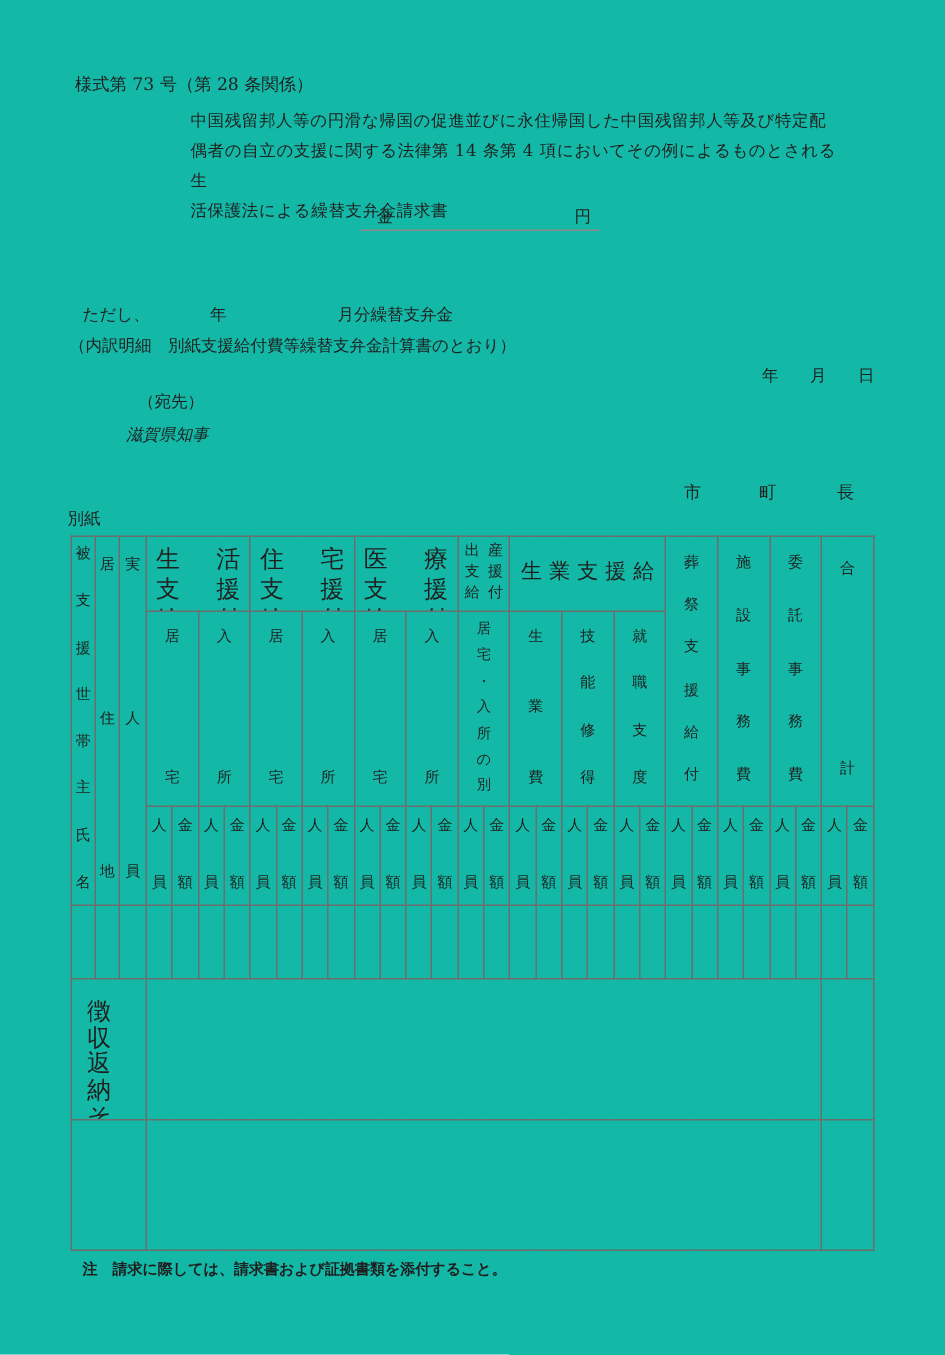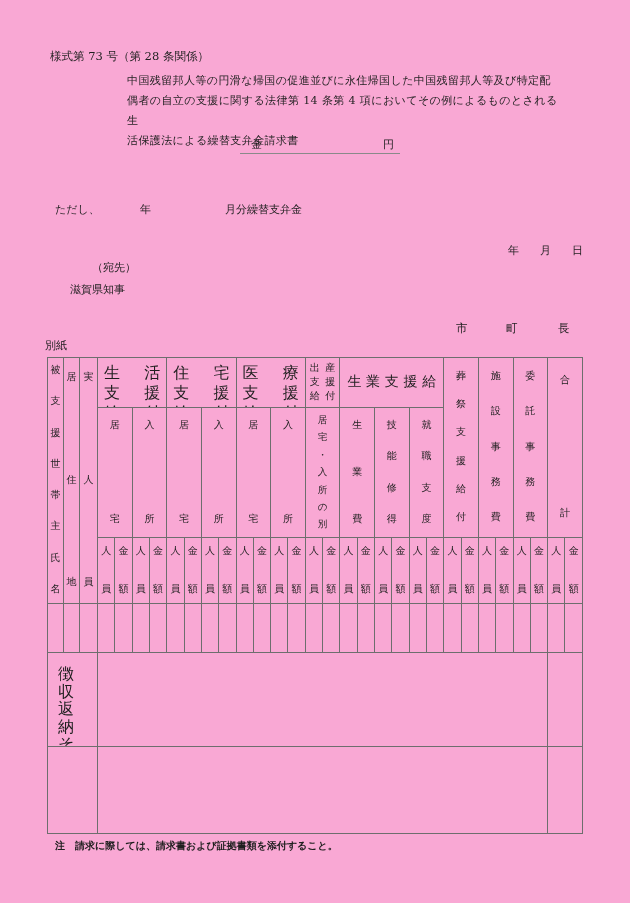--- a/index.html
+++ b/index.html
@@ -1,38 +1,38 @@
 <!DOCTYPE html>
 <html><head>
 <meta charset="utf-8">
 <style>
   html,body { margin:0; padding:0; background:#e8e8e8; }
   .page {
     position:relative; width:630px; height:903px; margin:0 auto;
-    background:#f9a8d4; color:#1f1f1f; overflow:hidden;
+    background:#14b8a6; color:#1f1f1f; overflow:hidden;
     font-family:"DejaVu Serif","Liberation Serif",serif;
   }
   .abs { position:absolute; }
   .t11 { font-size:11px; line-height:13px; white-space:pre; }
   .form-number { left:50px; top:49px; font-size:11.5px; }
   .doc-title { left:112px; top:71px; width:436px; font-size:11px; line-height:20px;
                letter-spacing:0.4px; white-space:pre-line;margin-left:15px; }
   .amount-line { left:240px; top:136px; width:160px; height:18px;
                  border-bottom:1.5px solid #8a8a8a; display:flex;
                  justify-content:space-between; align-items:flex-end;
                  padding:0 6px 1px 11px; box-sizing:border-box; font-size:11px; }
   .prov-lead { left:55px;  top:203px; }
   .prov-year { left:140px; top:203px; }
   .prov-tail { left:225px; top:203px; }
   .breakdown { left:46px; top:224px; }
   .date-y { left:508px; top:244px; }
   .date-m { left:540px; top:244px; }
   .date-d { left:572px; top:244px; }
   .addr-label { left:78px; top:261px;margin-left:14px; }
-  .addr-name  { left:70px; top:283px; }
+  .addr-name  { left:84px; top:283px;font-style:italic; }
   .sender-city  { left:456px; top:321px; font-size:11.5px; }
   .sender-town  { left:506px; top:321px; font-size:11.5px; }
   .sender-chief { left:558px; top:321px; font-size:11.5px; }
   .attach-label { left:45px; top:339px; }
   .note { left:55px; top:839px; font-size:10px;font-weight:bold; }
 
   table.grid { position:absolute; left:47px; top:357px; width:536px;
                border-collapse:collapse; table-layout:fixed;
                border:1.5px solid #555; }
   .grid td { border:1px solid #6e6e6e; padding:0; vertical-align:top; overflow:hidden; }
@@ -74,20 +74,21 @@
 
   <div class="abs amount-line">
     <span>金</span>
     <span>円</span>
   </div>
 
   <span class="abs t11 prov-lead">ただし、</span>
   <span class="abs t11 prov-year">年</span>
   <span class="abs t11 prov-tail">月分繰替支弁金</span>
 
+  <div class="abs t11 breakdown">（内訳明細　別紙支援給付費等繰替支弁金計算書のとおり）</div>
 
   <span class="abs t11 date-y">年</span>
   <span class="abs t11 date-m">月</span>
   <span class="abs t11 date-d">日</span>
 
   <div class="abs t11 addr-label">（宛先）</div>
   <div class="abs t11 addr-name">滋賀県知事</div>
 
   <span class="abs sender-city">市</span>
   <span class="abs sender-town">町</span>

